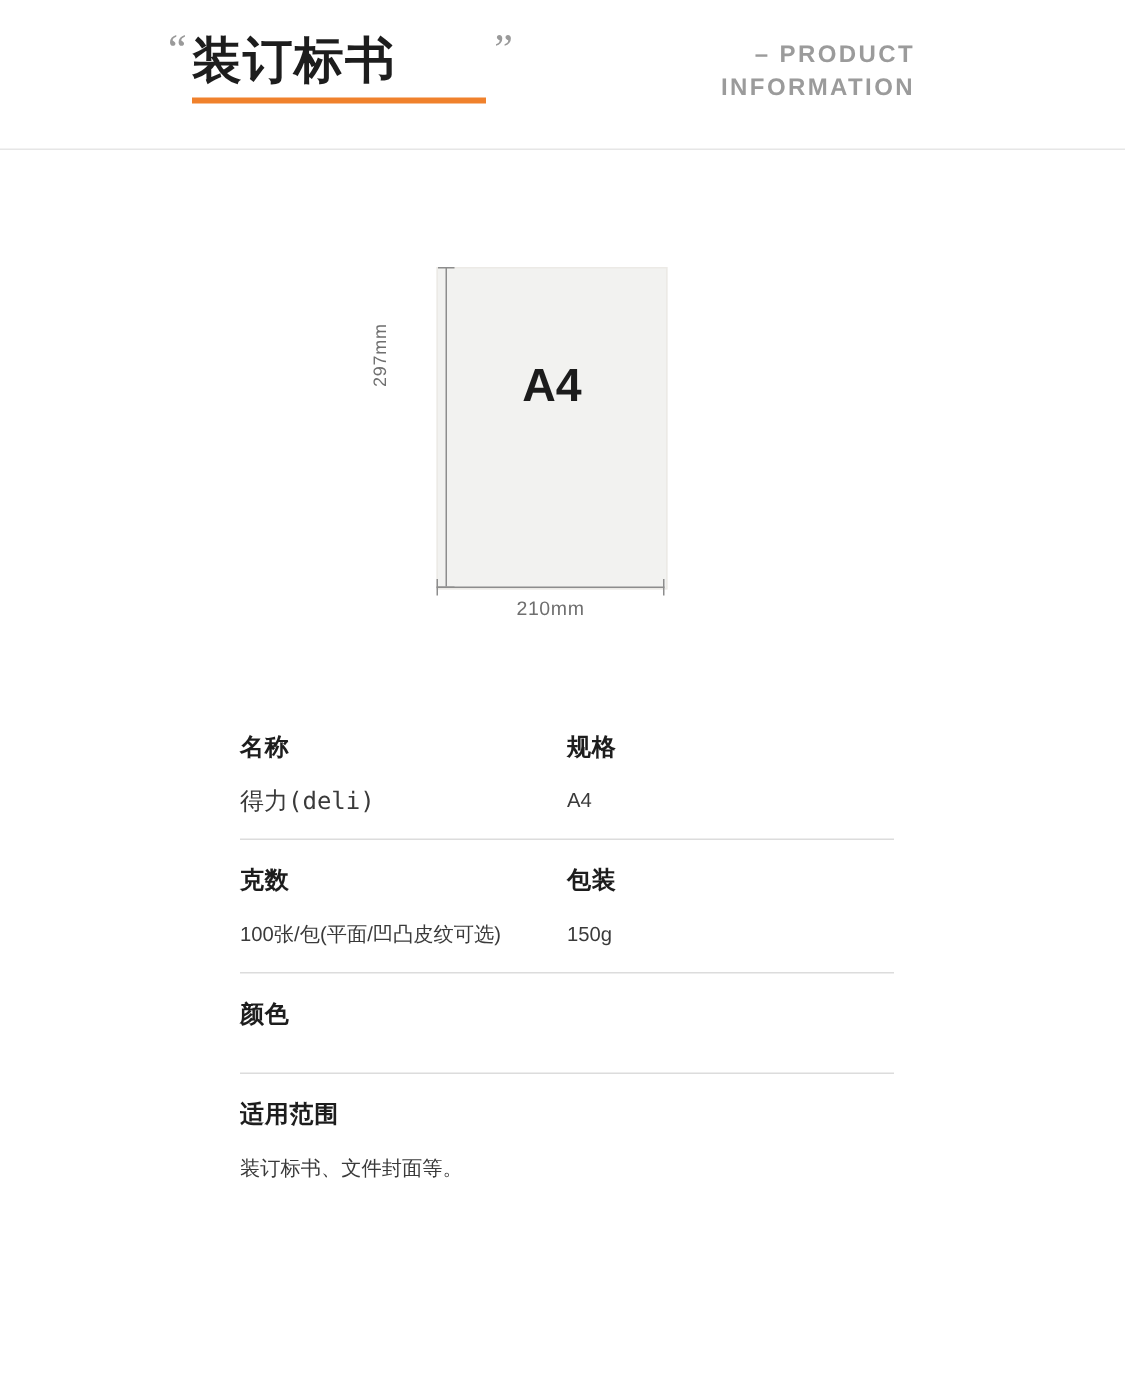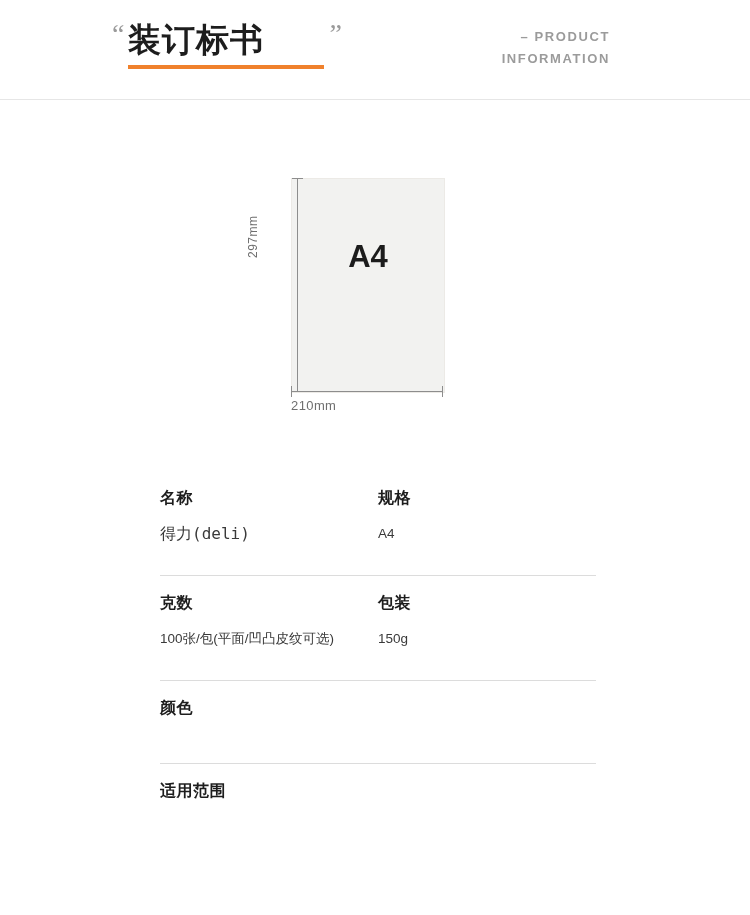--- a/index.html
+++ b/index.html
@@ -58,21 +58,21 @@
     height: 4px;
     background: #f0812c;
   }
 
   .header-right {
     position: absolute;
     right: 140px;
     top: 26px;
     text-align: right;
     color: #9b9b9b;
-    font-size: 13px;
+    font-size: 16px;
     letter-spacing: 1.6px;
     font-weight: bold;
     line-height: 22px;
   }
 
   .header-rule {
     position: absolute;
     left: 0;
     top: 99px;
     width: 750px;
@@ -166,35 +166,35 @@
     top: 286px;
     width: 1px;
     height: 11px;
     background: #8d8d8d;
   }
   .dim-h-text {
     position: absolute;
     left: 291px;
     top: 298px;
     width: 152px;
-    text-align: left;
+    text-align: center;
     font-size: 13px;
     color: #6f6f6f;
     letter-spacing: 0.4px;
   }
 
   
   .specs {
     position: absolute;
     left: 160px;
     top: 488px;
     width: 436px;
   }
   .spec-block {
-    padding-bottom: 30px;
+    padding-bottom: 14px;
     border-bottom: 1px solid #dcdcdc;
     margin-bottom: 17px;
   }
   .spec-block.last {
     border-bottom: none;
   }
   .spec-row {
     display: flex;
   }
   .spec-col {
@@ -303,15 +303,20 @@
       </div>
     </div>
   </div>
 
   <div class="spec-block last">
     <div class="spec-row">
       <div class="spec-col full">
         <div class="spec-label">适用范围</div>
       </div>
     </div>
+    <div class="spec-row">
+      <div class="spec-col full">
+        <div class="spec-value">装订标书、文件封面等。</div>
+      </div>
+    </div>
   </div>
 
 </div>
 
 </body></html>

